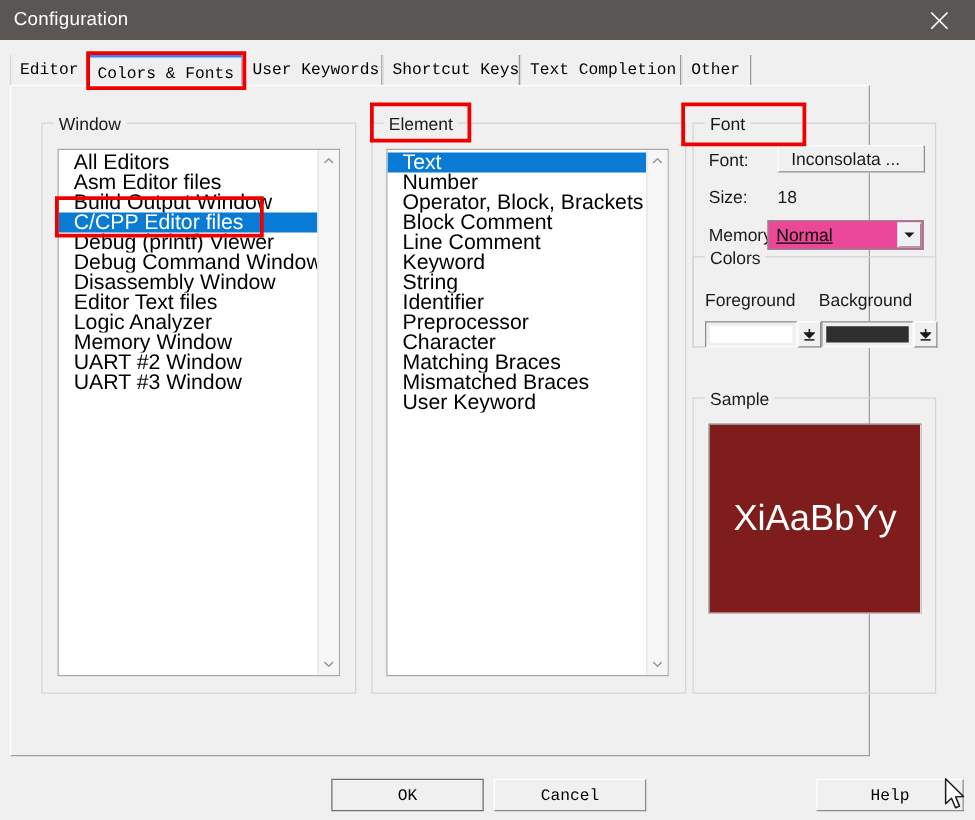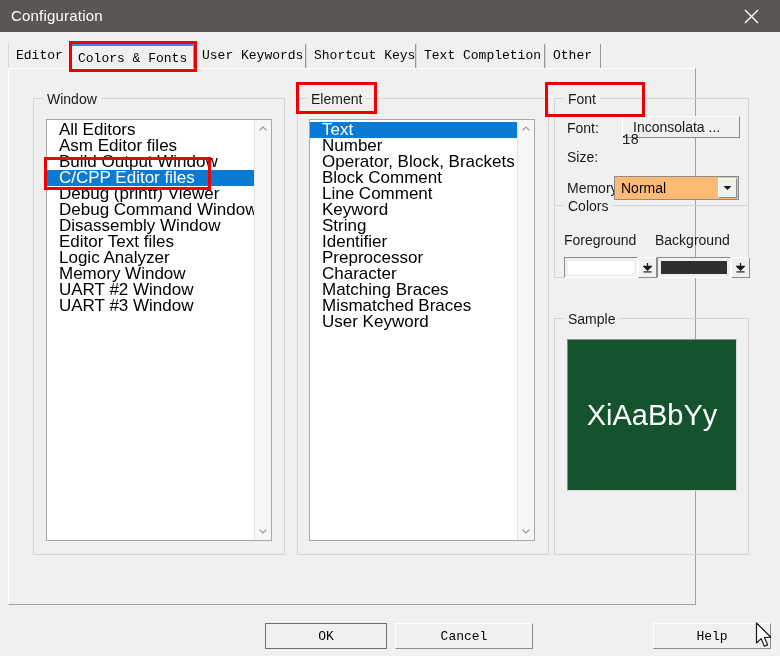--- a/index.html
+++ b/index.html
@@ -179,30 +179,31 @@
     font-size: 14px;
     color: #1a1a1a;
     font-family: "Liberation Sans", sans-serif;
     display: flex;
     align-items: center;
     padding-left: 10px;
     cursor: default;
   }
   .combo {
     position: absolute;
-    background: #fdba74;
+    background: #ec4899;
     border: 1px solid #8c8c8c;
     box-sizing: border-box;
     font-size: 14px;
     color: #000;
     font-family: "Liberation Sans", sans-serif;
     display: flex;
     align-items: center;
     padding-left: 6px;
     cursor: default;
+    text-decoration: underline;
   }
   .combo-arrow {
     position: absolute;
     right: 1px; top: 1px; bottom: 1px;
     width: 19px;
     background: #f0f0f0;
     border-top: 1px solid #ffffff;
     border-left: 1px solid #ffffff;
     border-right: 1px solid #8c8c8c;
     border-bottom: 1px solid #8c8c8c;
@@ -405,21 +406,21 @@
   <div class="group" style="left:545px; top:29px; width:195px; height:180px;">
     <div class="group-title">Font</div>
   </div>
 
   <div class="fld-label" style="left:558px; top:51px;">Font:</div>
   <div class="btn-flat" style="left:613px; top:47px; width:118px; height:22px;">
     <span>Inconsolata ...</span>
   </div>
 
   <div class="fld-label" style="left:558px; top:80px;">Size:</div>
-  <div class="fld-value" style="left:613px; top:63px;font-family:Liberation Mono, monospace;">18</div>
+  <div class="fld-value" style="left:613px; top:80px;">18</div>
 
   <div class="fld-label" style="left:558px; top:111px;">Memory:</div>
   <div class="combo" style="left:605px; top:107px; width:125px; height:24px;">
     <span>Normal</span>
     <div class="combo-arrow">
       <svg width="9" height="6" viewBox="0 0 9 6">
         <path d="M0.5 1 L4.5 5 L8.5 1 Z" fill="#1a1a1a"></path>
       </svg>
     </div>
   </div>
@@ -450,30 +451,30 @@
       <svg width="9" height="10" viewBox="0 0 9 10">
         <path d="M4.5 0 L4.5 5.5 M1 3.5 L4.5 7 L8 3.5 Z" stroke="#1a1a1a" stroke-width="1.3" fill="#1a1a1a"></path>
         <rect x="0.5" y="8.3" width="8" height="1.2" fill="#1a1a1a"></rect>
       </svg>
     </div>
   </div>
 
   <div class="group" style="left:545px; top:249px; width:195px; height:237px;">
     <div class="group-title">Sample</div>
   </div>
-  <div class="sample-box" id="sample-box" style="left: 558px; top: 270px; width: 170px; height: 152px; background: #14532d;">
+  <div class="sample-box" id="sample-box" style="left: 558px; top: 270px; width: 170px; height: 152px; background: #7f1d1d;">
     <span class="sample-text" id="sample-text" style="color: rgb(255, 255, 255);">XiAaBbYy</span>
   </div>
 
 </div>
 
 <div class="dlg-btn default" style="left:265px; top:623px; width:122px; height:26px;">
   <span>OK</span>
 </div>
-<div class="dlg-btn" style="left:395px; top:623px; width:138px; height:26px;align-items:center;">
+<div class="dlg-btn" style="left:395px; top:623px; width:122px; height:26px;align-items:center;">
   <span>Cancel</span>
 </div>
 <div class="dlg-btn" style="left:653px; top:623px; width:118px; height:26px;">
   <span>Help</span>
 </div>
 
 <div class="anno" style="left: 69px; top: 41px; width: 128px; height: 31px; border-color: rgb(238, 0, 0);"></div>
 <div class="anno" style="left: 44px; top: 157px; width: 167px; height: 33px; border-color: rgb(238, 0, 0);"></div>
 <div class="anno" style="left: 296px; top: 82px; width: 81px; height: 32px; border-color: rgb(238, 0, 0);"></div>
 <div class="anno" style="left: 545px; top: 82px; width: 100px; height: 35px; border-color: rgb(238, 0, 0);"></div>

